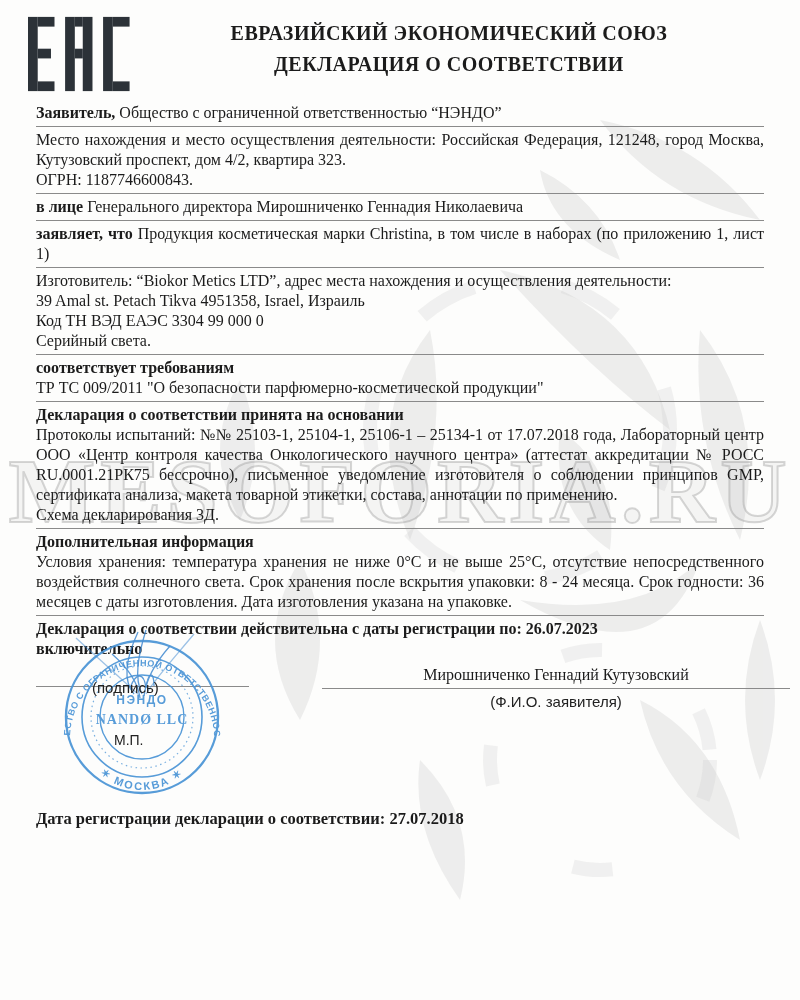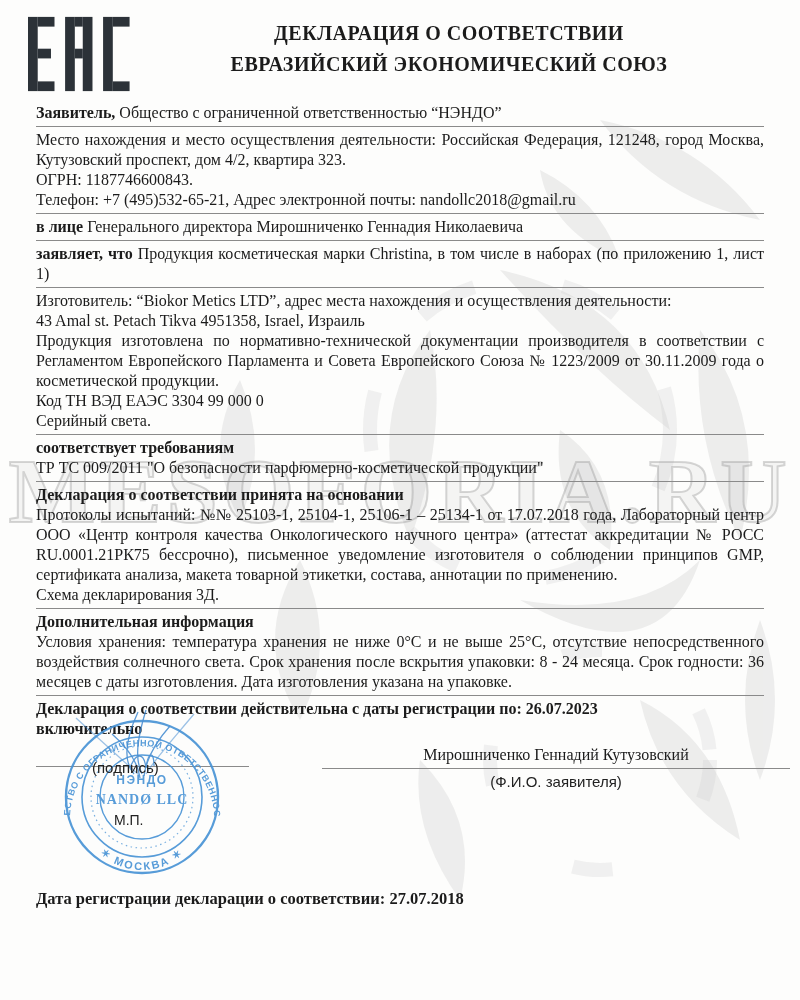--- a/index.html
+++ b/index.html
@@ -106,52 +106,50 @@
         <rect x="62" y="0" width="11" height="84"></rect>
         <rect x="53" y="0" width="9" height="11"></rect>
         <rect x="53" y="36" width="9" height="11"></rect>
 
         <rect x="85" y="0" width="11" height="84"></rect>
         <rect x="96" y="0" width="19" height="11"></rect>
         <rect x="96" y="73" width="19" height="11"></rect>
       </g>
     </svg>
     <div class="titles">
+      <div>ЕВРАЗИЙСКИЙ ЭКОНОМИЧЕСКИЙ СОЮЗ</div>
       <div>ДЕКЛАРАЦИЯ О СООТВЕТСТВИИ</div>
-      <div>ЕВРАЗИЙСКИЙ ЭКОНОМИЧЕСКИЙ СОЮЗ</div>
     </div>
   </div>
 
   <div class="content">
 
     <div class="row bordered">
       <p><span class="bold">Заявитель,</span>
       <span>Общество с ограниченной ответственностью “НЭНДО”</span></p>
     </div>
 
     <div class="row bordered">
       <p class="j">Место нахождения и место осуществления деятельности: Российская Федерация, 121248, город Москва, Кутузовский проспект, дом 4/2, квартира 323.</p>
       <p>ОГРН: 1187746600843.</p>
-      <p>Телефон: +7 (495)532-65-21, Адрес электронной почты: nandollc2018@gmail.ru</p>
     </div>
 
     <div class="row bordered">
       <p><span class="bold">в лице</span>
       <span>Генерального директора Мирошниченко Геннадия Николаевича</span></p>
     </div>
 
     <div class="row bordered">
       <p class="j"><span class="bold">заявляет, что</span>
       <span>Продукция косметическая марки Christina, в том числе в наборах (по приложению 1, лист 1)</span></p>
     </div>
 
     <div class="row bordered">
       <p>Изготовитель: “Biokor Metics LTD”, адрес места нахождения и осуществления деятельности:</p>
-      <p>43 Amal st. Petach Tikva 4951358, Israel, Израиль</p>
-      <p class="j">Продукция изготовлена по нормативно-технической документации производителя в соответствии с Регламентом Европейского Парламента и Совета Европейского Союза № 1223/2009 от 30.11.2009 года о косметической продукции.</p>
+      <p>39 Amal st. Petach Tikva 4951358, Israel, Израиль</p>
       <p>Код ТН ВЭД ЕАЭС 3304 99 000 0</p>
       <p>Серийный света.</p>
     </div>
 
     <div class="row bordered">
       <p class="heading">соответствует требованиям</p>
       <p>ТР ТС 009/2011 "О безопасности парфюмерно-косметической продукции"</p>
     </div>
 
     <div class="row bordered">

